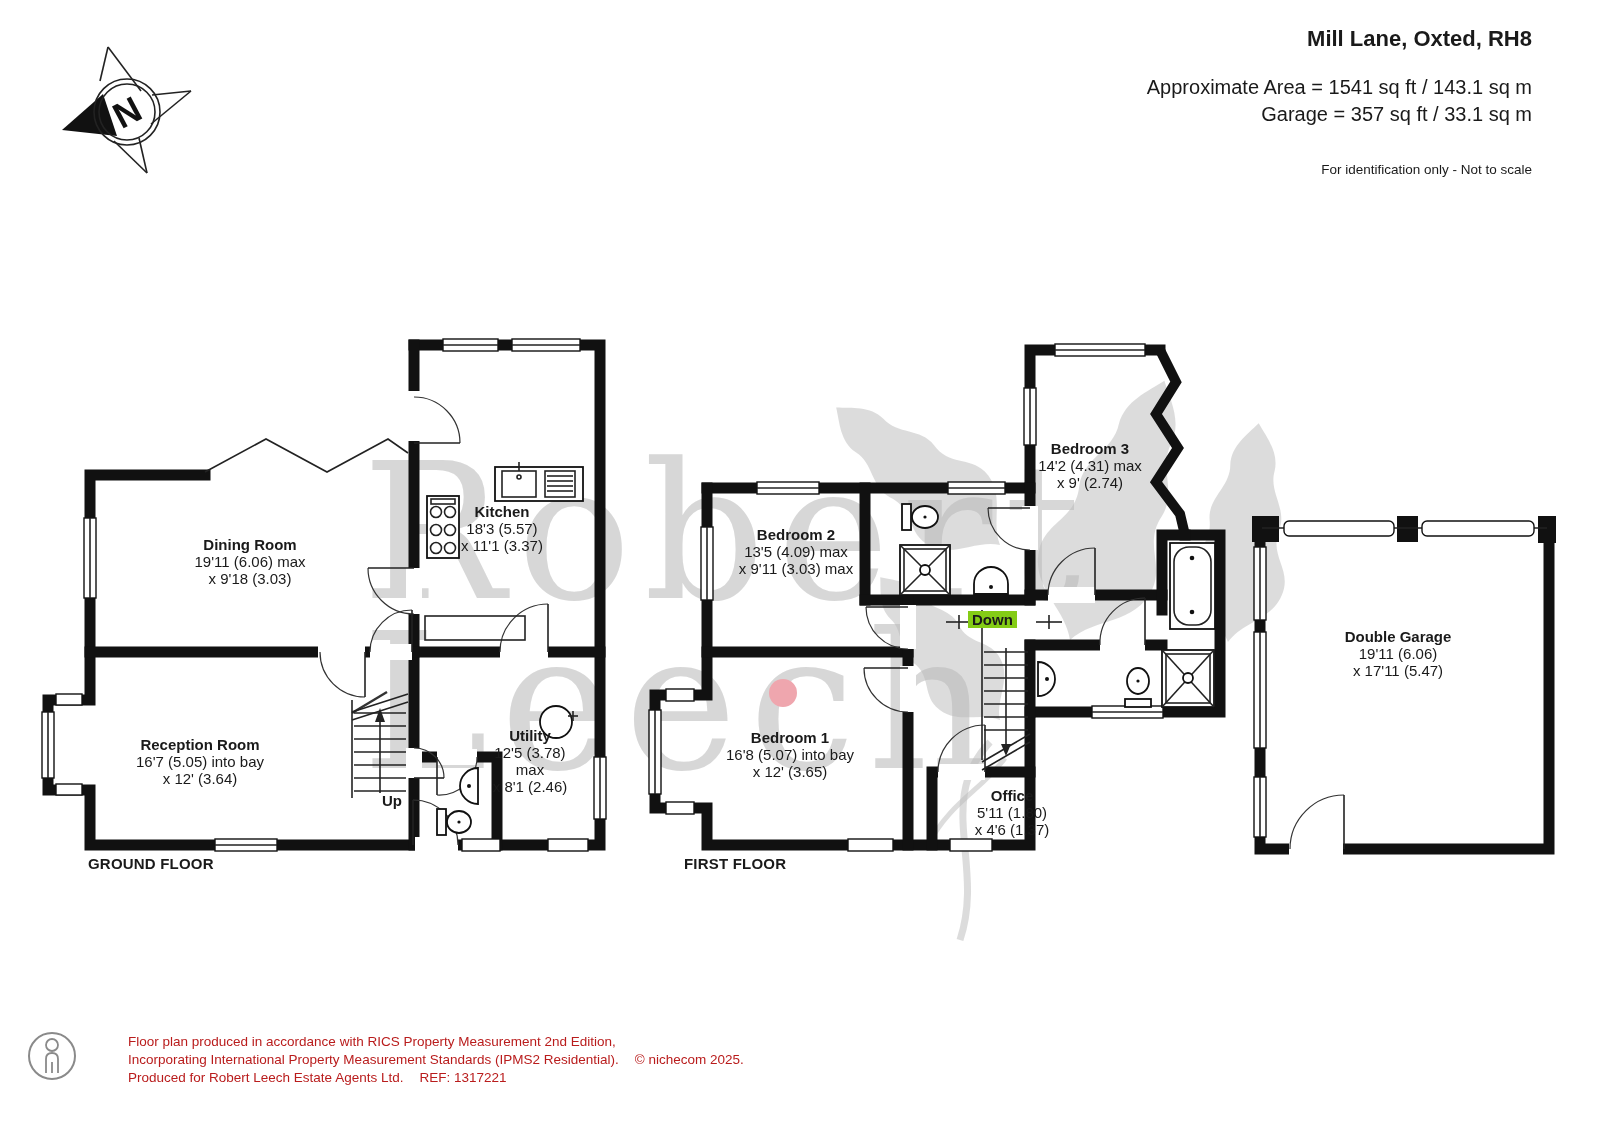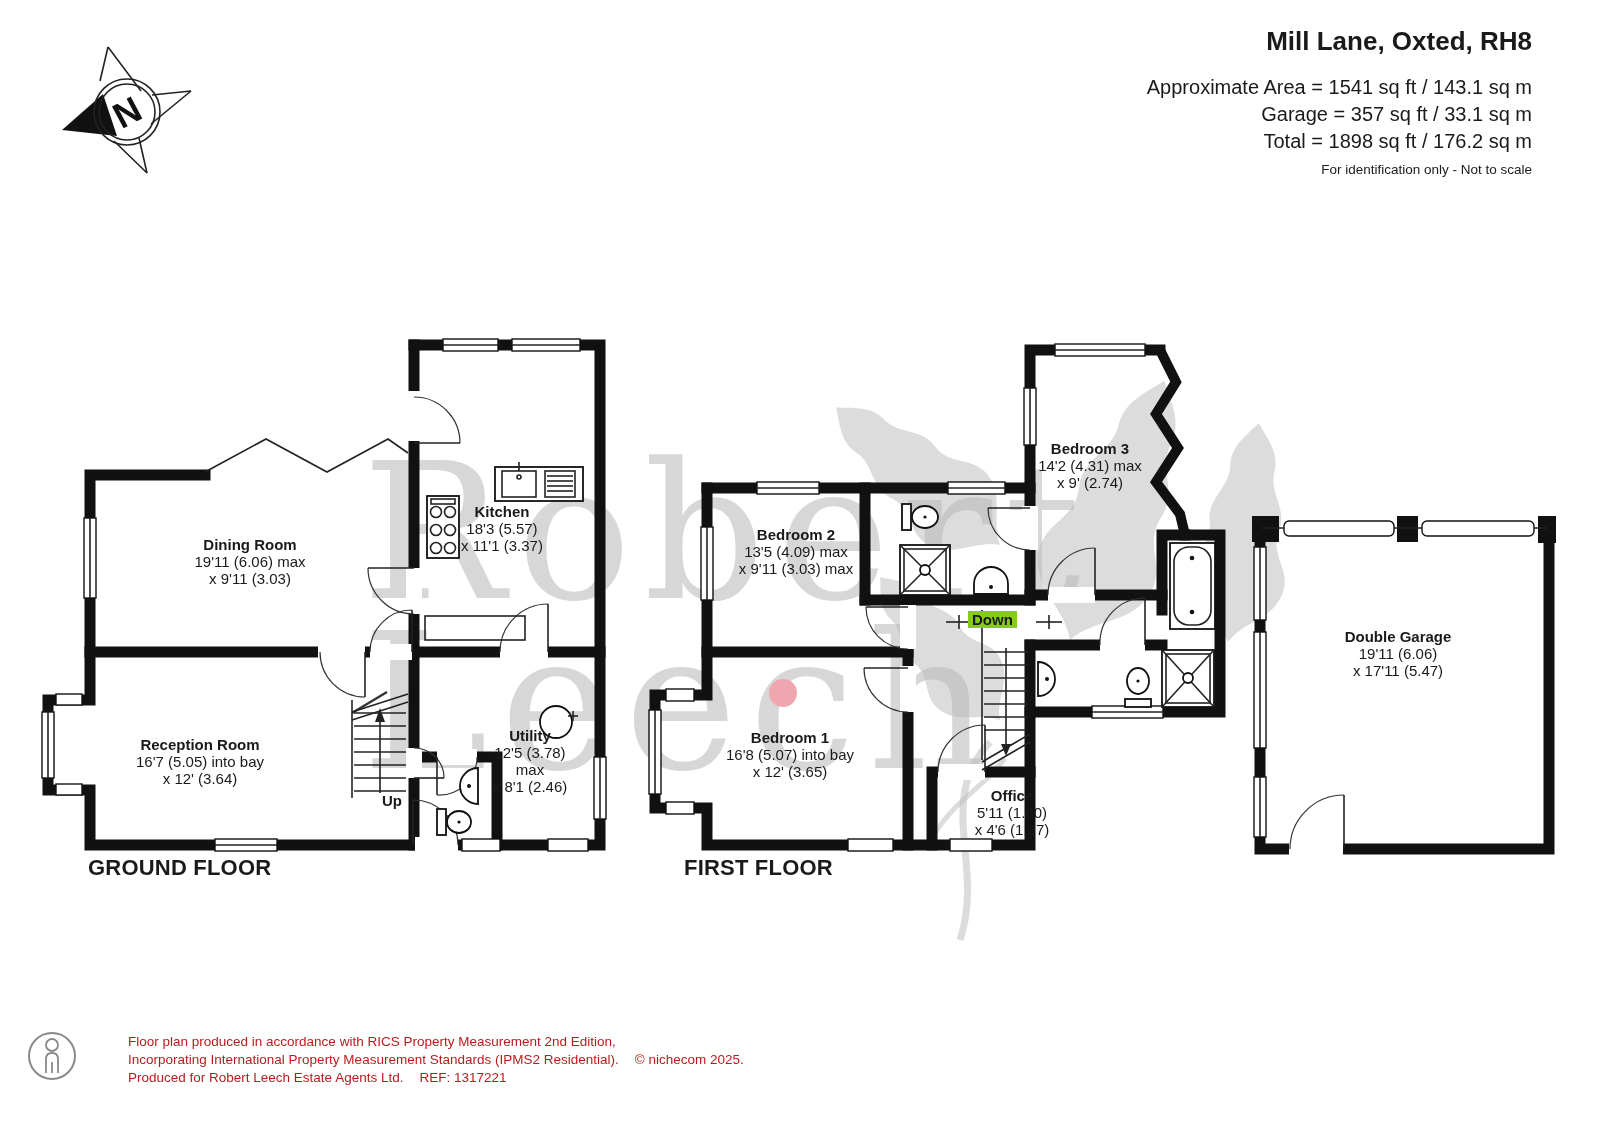--- a/index.html
+++ b/index.html
@@ -19,25 +19,25 @@
   .blk  { fill:#111; stroke:none; }
   .wm   { fill:#a8a8a8; opacity:.45; font-family:"DejaVu Serif", serif; }
   .leaf { fill:#b9b9b9; opacity:.5; stroke:none; }
   .stem { stroke:#b9b9b9; opacity:.5; fill:none; }
   .grey { stroke:#8a8a8a; fill:none; }
 
   
   .room-label { position:absolute; transform:translateX(-50%); text-align:center;
                 font-size:15px; line-height:17px; white-space:nowrap; }
   .room-label .rn { font-weight:bold; }
-  .floor-label { position:absolute; font-weight:bold; font-size:22px; letter-spacing:.2px; }
+  .floor-label { position:absolute; font-weight:bold; font-size:15px; letter-spacing:.2px; }
   .stair-label { position:absolute; font-weight:bold; font-size:15px; }
   .stair-label.boxed { background:#84cc16; padding:0 4px; }
 
-  .hdr-title { position:absolute; right:68px; top:26px; font-weight:bold; font-size:26px; }
+  .hdr-title { position:absolute; right:68px; top:26px; font-weight:bold; font-size:22px; }
   .hdr-area  { position:absolute; right:68px; top:74px; font-size:20px; line-height:27px; text-align:right; }
   .hdr-note  { position:absolute; right:68px; top:162px; font-size:13.5px; }
 
   .footer { position:absolute; left:128px; top:1033px; font-size:13.5px; line-height:18px; color:#b91c1c; }
   .footer .sfx { padding-left:16px;margin-top:44px; }
 </style>
 </head>
 <body>
 
 <div class="page">
@@ -333,31 +333,30 @@
     <circle class="grey" cx="52" cy="1045" r="6" stroke-width="1.8"></circle>
     <path class="grey" stroke-width="1.8" d="M 46,1073 V 1059 Q 46,1053 52,1053 Q 58,1053 58,1059 V 1073"></path>
     <line class="grey" stroke-width="1.8" x1="52" y1="1062" x2="52" y2="1073"></line>
   </g>
 </svg>
 
 <div class="hdr-title">Mill Lane, Oxted, RH8</div>
 <div class="hdr-area">
   <div>Approximate Area = 1541 sq ft / 143.1 sq m</div>
   <div>Garage = 357 sq ft / 33.1 sq m</div>
-  <div>Total = 1898 sq ft / 176.2 sq m</div>
 </div>
 <div class="hdr-note">For identification only - Not to scale</div>
 
 <div class="floor-label" style="left:88px; top:855px;">GROUND FLOOR</div>
 <div class="floor-label" style="left:684px; top:855px;">FIRST FLOOR</div>
 
 <div class="room-label" style="left:250px; top:536px;">
   <div class="rn">Dining Room</div>
   <div>19'11 (6.06) max</div>
-  <div>x 9'11 (3.03)</div>
+  <div>x 9'18 (3.03)</div>
 </div>
 <div class="room-label" style="left:502px; top:503px;">
   <div class="rn">Kitchen</div>
   <div>18'3 (5.57)</div>
   <div>x 11'1 (3.37)</div>
 </div>
 <div class="room-label" style="left:200px; top:736px;">
   <div class="rn">Reception Room</div>
   <div>16'7 (5.05) into bay</div>
   <div>x 12' (3.64)</div>

